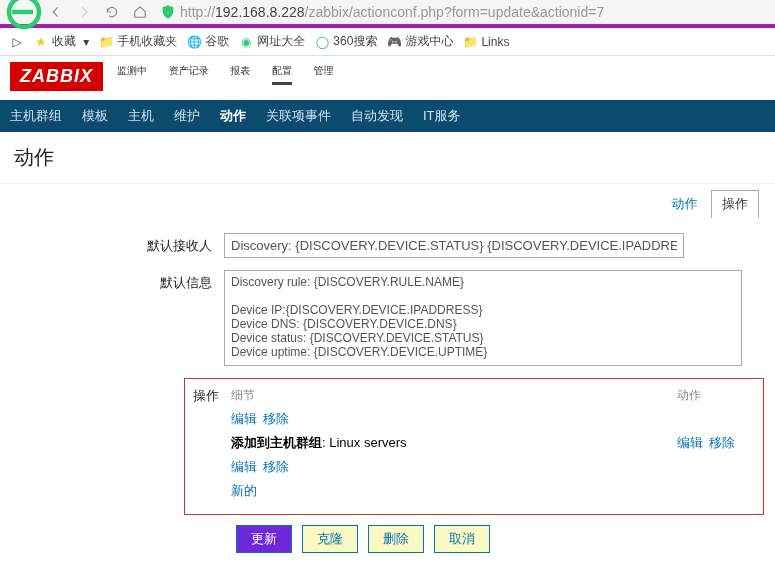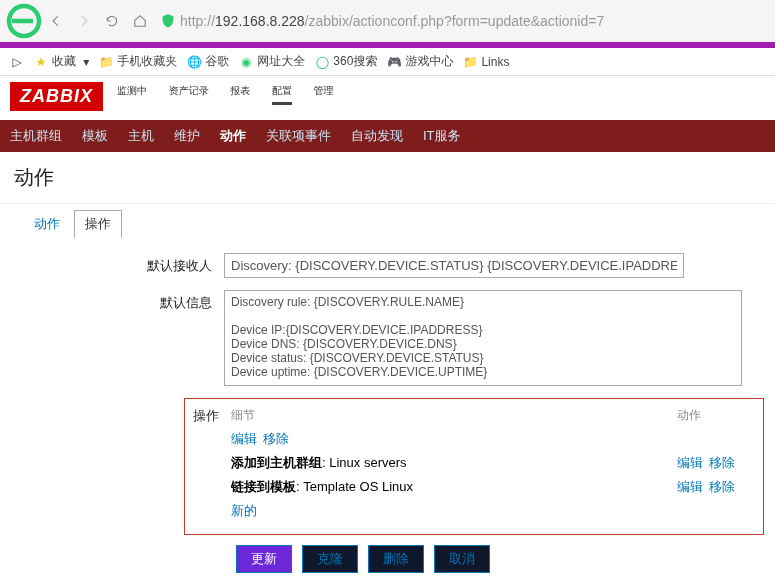--- a/index.html
+++ b/index.html
@@ -1,45 +1,45 @@
 <!DOCTYPE html>
 <html><head>
 <meta charset="utf-8">
 <style>
   * { margin: 0; padding: 0; box-sizing: border-box; font-family: "Microsoft YaHei", Arial, sans-serif; }
   body { width: 775px; height: 577px; background: #fff; font-size: 13px; overflow: hidden; }
 
   
-  .browser-top { height: 48px; display: flex; align-items: center; background: #f5f5f5; border-bottom: 6px solid #a21caf; padding: 0 6px; }
+  .browser-top { height: 28px; display: flex; align-items: center; background: #f5f5f5; border-bottom: 4px solid #a21caf; padding: 0 6px; }
   .logo-e { width: 36px; height: 28px; display:flex; align-items:center; justify-content:center; }
   .nav-btn { width: 28px; height: 28px; display:flex; align-items:center; justify-content:center; color:#888; cursor:pointer; }
   .nav-btn svg { width:14px; height:14px; }
   .url-bar { flex:1; display:flex; align-items:center; margin-left:6px; }
   .shield { width:16px; height:16px; margin-right:4px; }
   .url-text { color:#999; font-size:14px; }
 
   .bookmarks { height: 28px; display:flex; align-items:center; gap:10px; padding:0 10px; border-bottom:1px solid #ddd; font-size:12px; color:#444; }
   .bk-item { display:flex; align-items:center; gap:4px; cursor:pointer; }
   .bk-icon { width:14px; height:14px; display:inline-flex; align-items:center; justify-content:center; }
   .star { color:#f5c518; }
   .folder { color:#f5c518; }
 
   
   .zbx-header { height:44px; display:flex; align-items:flex-start; padding:6px 10px 0; }
   .zbx-logo { background:#d40000; color:#fff; font-weight:bold; font-family: Arial, sans-serif; font-style:italic; letter-spacing:1px; padding:4px 10px; font-size:18px; margin-right:14px; }
   .top-nav a { color:#333; text-decoration:none; margin-right:18px; font-size:10px; }
   .top-nav a.sel { border-bottom:3px solid #444; padding-bottom:6px; }
 
-  .sub-nav { height:32px; background:#7f1d1d; display:flex; align-items:center; padding:0 10px; gap:20px; }
+  .sub-nav { height:32px; background:#0c4a6e; display:flex; align-items:center; padding:0 10px; gap:20px; }
   .sub-nav a { color:#c9e3f3; text-decoration:none; font-size:13px; }
   .sub-nav a.sel { color:#fff; font-weight:bold; }
 
   .page-title { padding:12px 14px; font-size:20px; color:#222; border-bottom:1px solid #eee; }
 
-  .tabs { padding:6px 24px; }
+  .tabs { padding:6px 16px;text-align:right; }
   .tabs a { display:inline-block; padding:4px 10px; font-size:13px; text-decoration:none; }
   .tabs a.link { color:#0275b8; }
   .tabs a.active { color:#333; border:1px solid #aaa; border-bottom:2px solid #fff; position:relative; }
 
   .form { padding:8px 14px 20px; }
   .row { display:flex; align-items:flex-start; margin-bottom:12px; }
   .label { width:210px; text-align:right; padding-right:12px; padding-top:4px; color:#222; }
   .input { width:460px; border:1px solid #aaa; padding:4px 6px; font-size:13px; color:#555; }
   .textarea { width:518px; height:96px; border:1px solid #aaa; padding:4px 6px; font-size:12px; color:#555; resize:none; white-space:pre-wrap; overflow-y:auto; }
 
@@ -51,21 +51,21 @@
   .ops-head .c1 { flex:1; }
   .ops-head .c2 { width:80px; }
   .op-row { display:flex; font-size:13px; margin-bottom:6px; }
   .op-row .c1 { flex:1; color:#000; }
   .op-row .c1 b { font-weight:bold; }
   .op-row .c2 { width:80px; }
   .op-row .c2 a { color:#0275b8; text-decoration:none; margin-right:6px; cursor:pointer; }
   .newlink { color:#0275b8; text-decoration:none; cursor:pointer;font-family:Liberation Mono, monospace; }
 
   .buttons { margin-left:222px; margin-top:10px; display:flex; gap:10px; }
-  .btn { padding:4px 14px; border:1px solid #0275b8; background:#0f172a; color:#0275b8; font-size:13px; cursor:pointer; }
+  .btn { padding:4px 14px; border:1px solid #0275b8; background:#fef9c3; color:#0275b8; font-size:13px; cursor:pointer; }
   .btn.primary { background:#6d28d9; color:#fff; }
 </style>
 </head>
 <body>
 
 <div class="browser-top">
   <div class="logo-e">
     <svg viewBox="0 0 24 24">
         <circle cx="12" cy="12" r="10" fill="none" stroke="#2ecc71" stroke-width="3"></circle>
         <path d="M4 12h14" stroke="#2ecc71" stroke-width="3"></path>
@@ -187,21 +187,20 @@
           <div class="c2">动作</div>
         </div>
         <div class="op-row">
           <div class="c2"><a>编辑</a><a>移除</a></div>
         </div>
         <div class="op-row">
           <div class="c1"><b>添加到主机群组</b><span>: Linux servers</span></div>
           <div class="c2"><a>编辑</a><a>移除</a></div>
         </div>
         <div class="op-row">
-          <div class="c1"><b>链接到模板</b><span>: Template OS Linux</span></div>
           <div class="c2"><a>编辑</a><a>移除</a></div>
         </div>
         <a class="newlink">新的</a>
       </div>
     </div>
   </div>
 
   <div class="buttons">
     <button class="btn primary">更新</button>
     <button class="btn">克隆</button>

